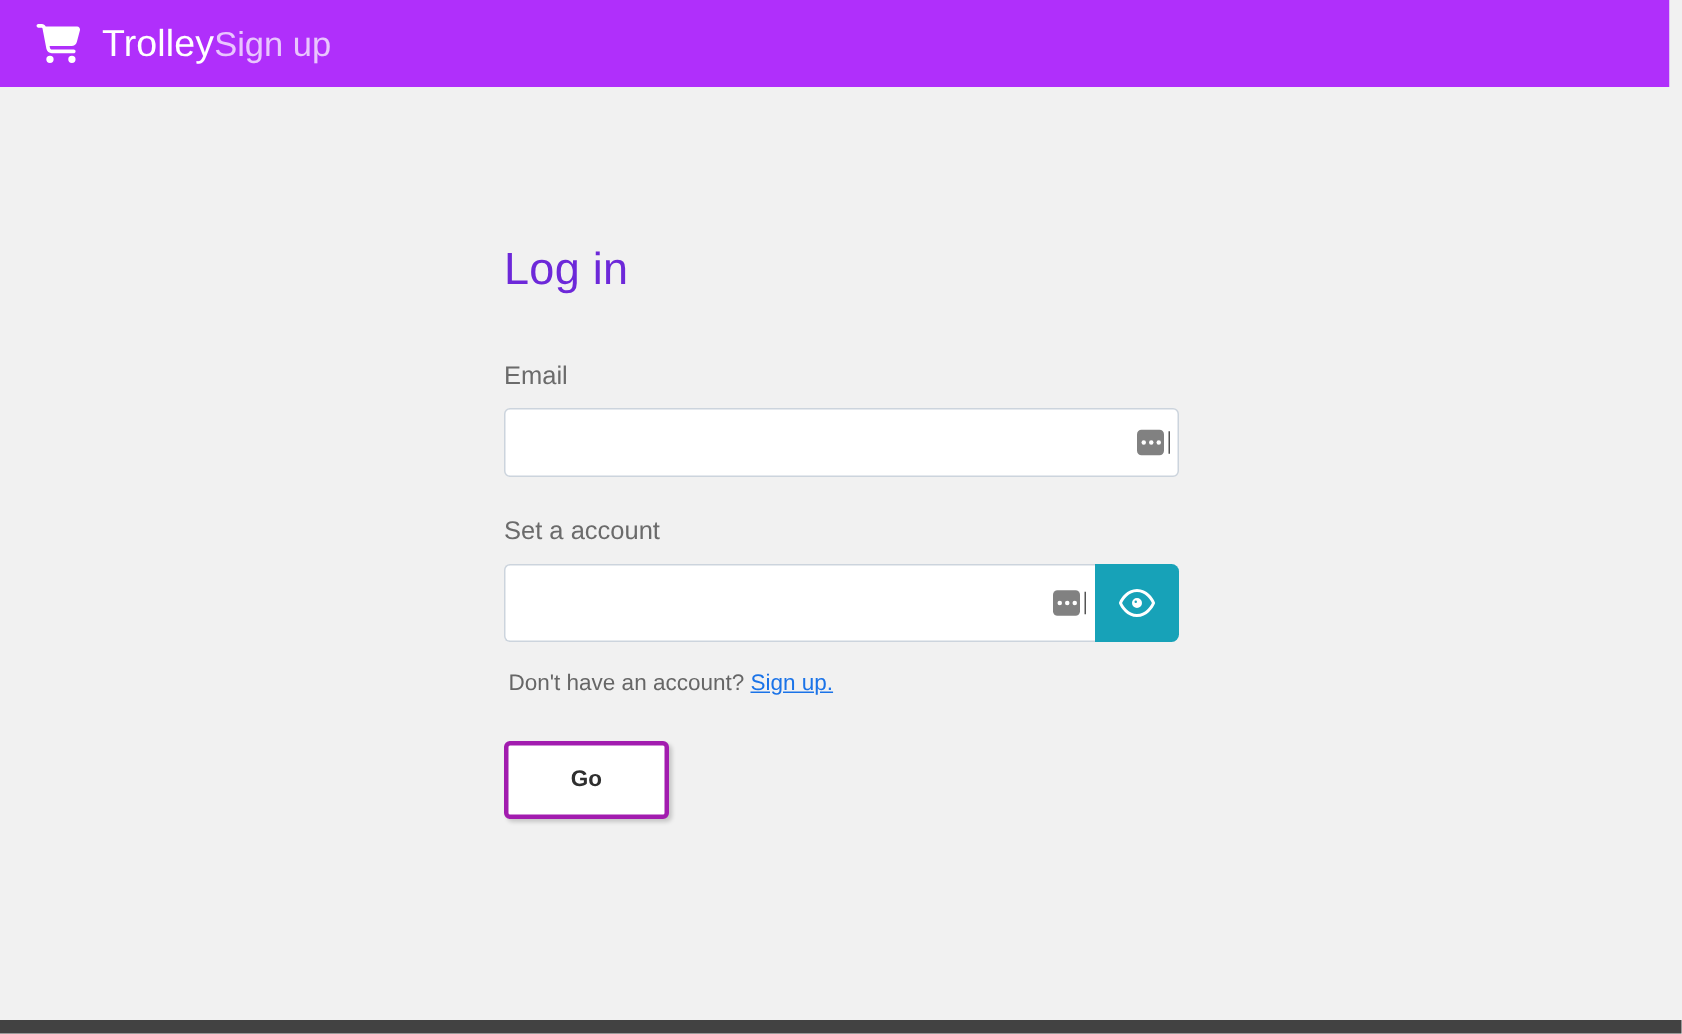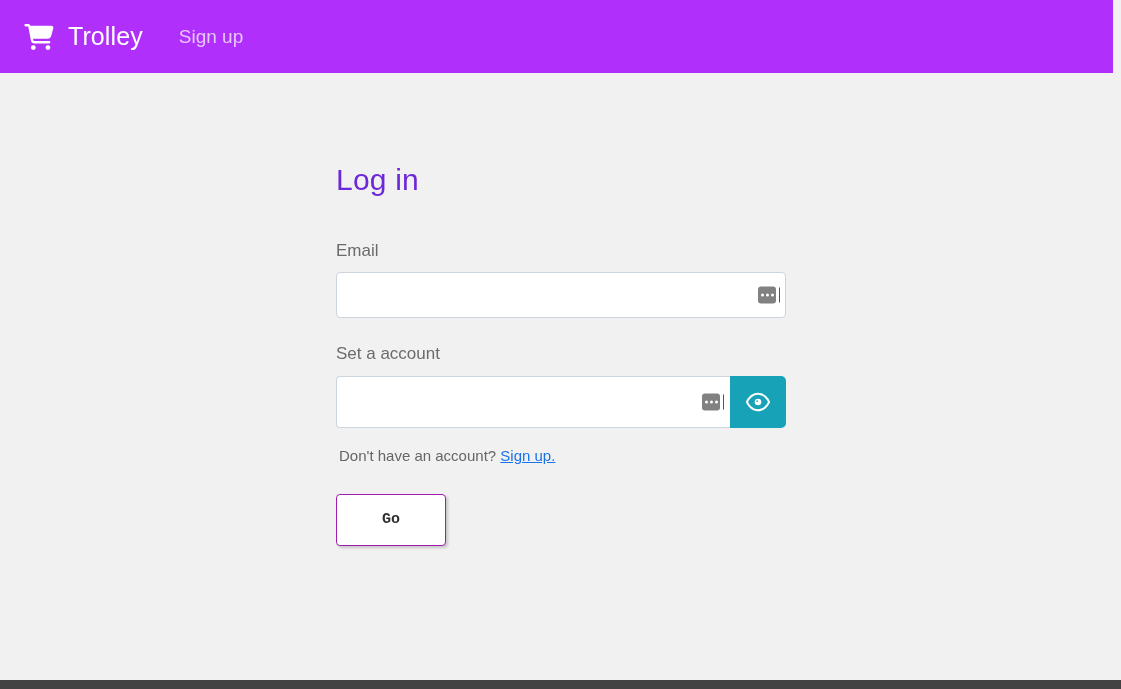--- a/index.html
+++ b/index.html
@@ -15,21 +15,21 @@
     overflow: hidden;
     position: relative;
   }
 
   
   .navbar {
     position: absolute;
     top: 0;
     left: 0;
     width: 1113px;
-    height: 73px;
+    height: 58px;
     background: #b02ffb;
     display: flex;
     align-items: center;
     padding-left: 24px;
   }
   .brand {
     display: flex;
     align-items: center;
     gap: 14px;
     text-decoration: none;
@@ -43,23 +43,22 @@
   .cart-icon svg { display: block; width: 30px; height: 26px; }
   .brand-title {
     color: #ffffff;
     font-size: 25px;
     font-weight: 400;
     letter-spacing: 0.1px;
     line-height: 1;
   }
   .nav-link {
     color: rgba(255,255,255,0.72);
-    font-size: 19px;
+    font-size: 23px;
     font-weight: 400;
-    margin-left: 36px;
     text-decoration: none;
     line-height: 1;
   }
 
   
   .nav-gutter {
     position: absolute;
     top: 0;
     left: 1113px;
     width: 8px;
@@ -189,24 +188,24 @@
   .signup-link {
     color: #1a73e8;
     text-decoration: underline;
   }
 
   .go-btn {
     margin-top: 30px;
     width: 110px;
     height: 52px;
     background: #ffffff;
-    border: 1px solid #a21caf;
+    border: 3px solid #a21caf;
     border-radius: 4px;
     box-shadow: 2px 2px 3px rgba(0,0,0,0.18);
-    font-family: Liberation Mono, monospace;
+    font-family: Liberation Sans, sans-serif;
     font-size: 15px;
     font-weight: 700;
     color: #2f2f2f;
     cursor: pointer;
   }
 
   
   .footer-bar {
     position: absolute;
     left: 0;

